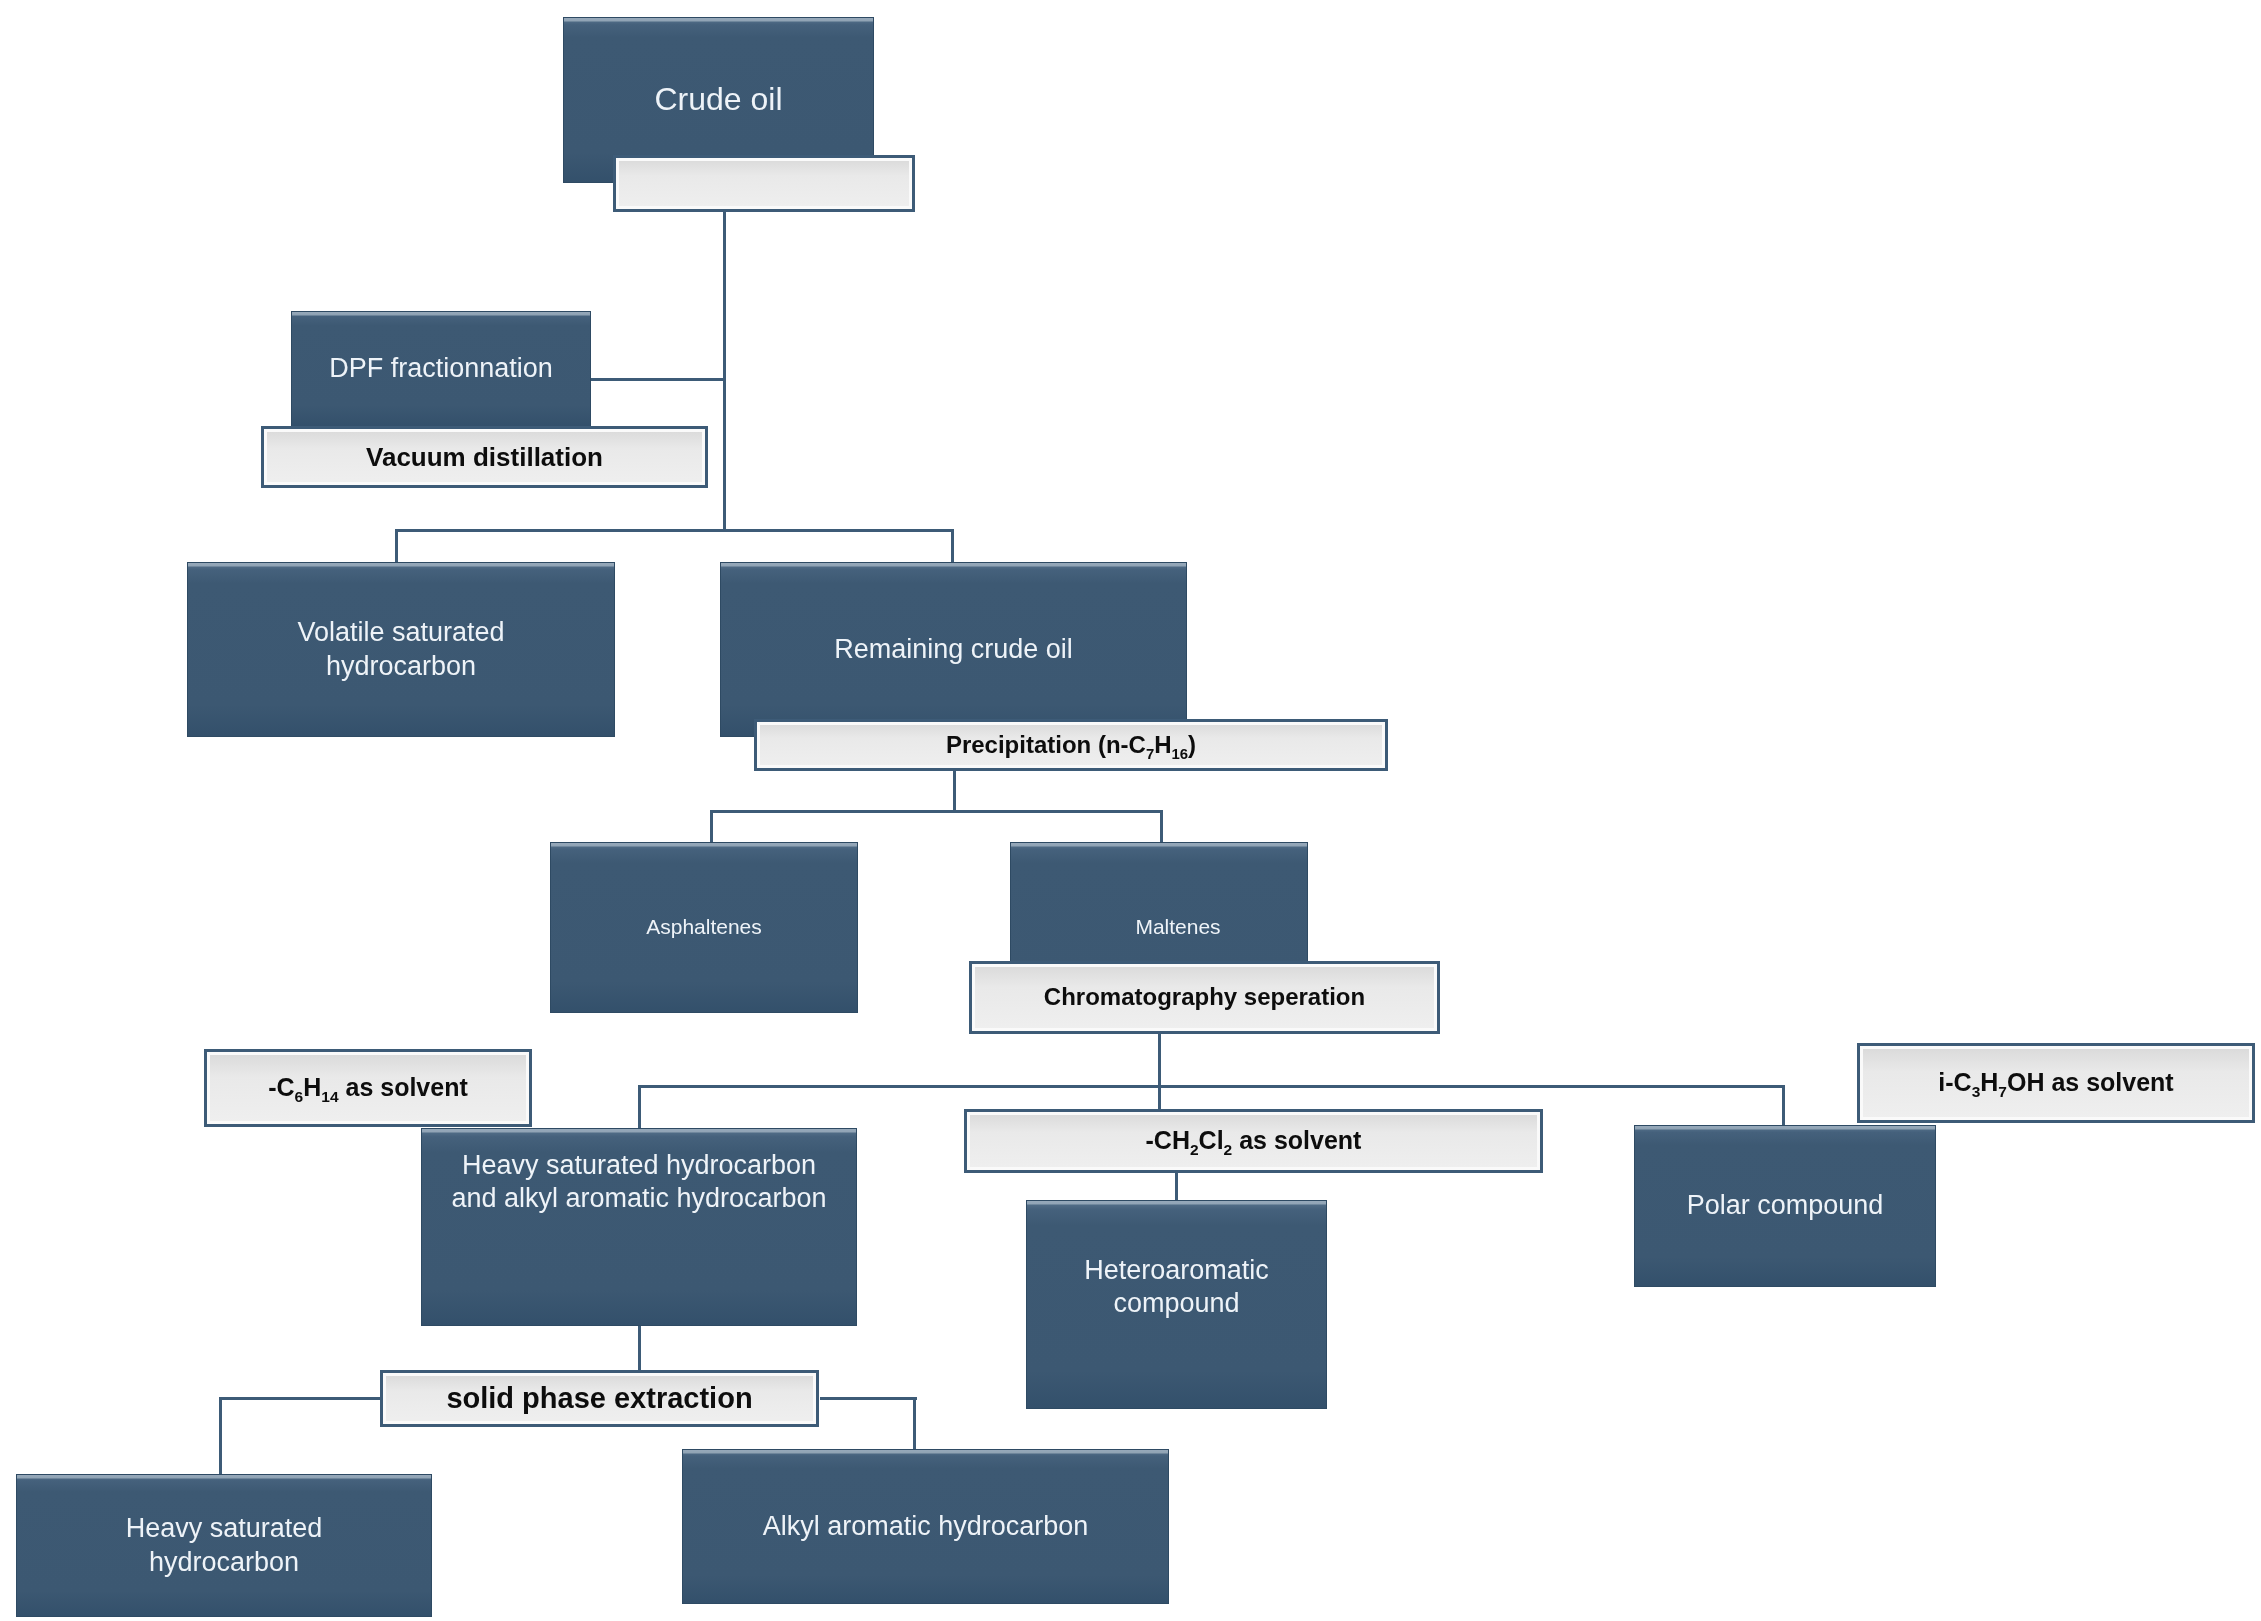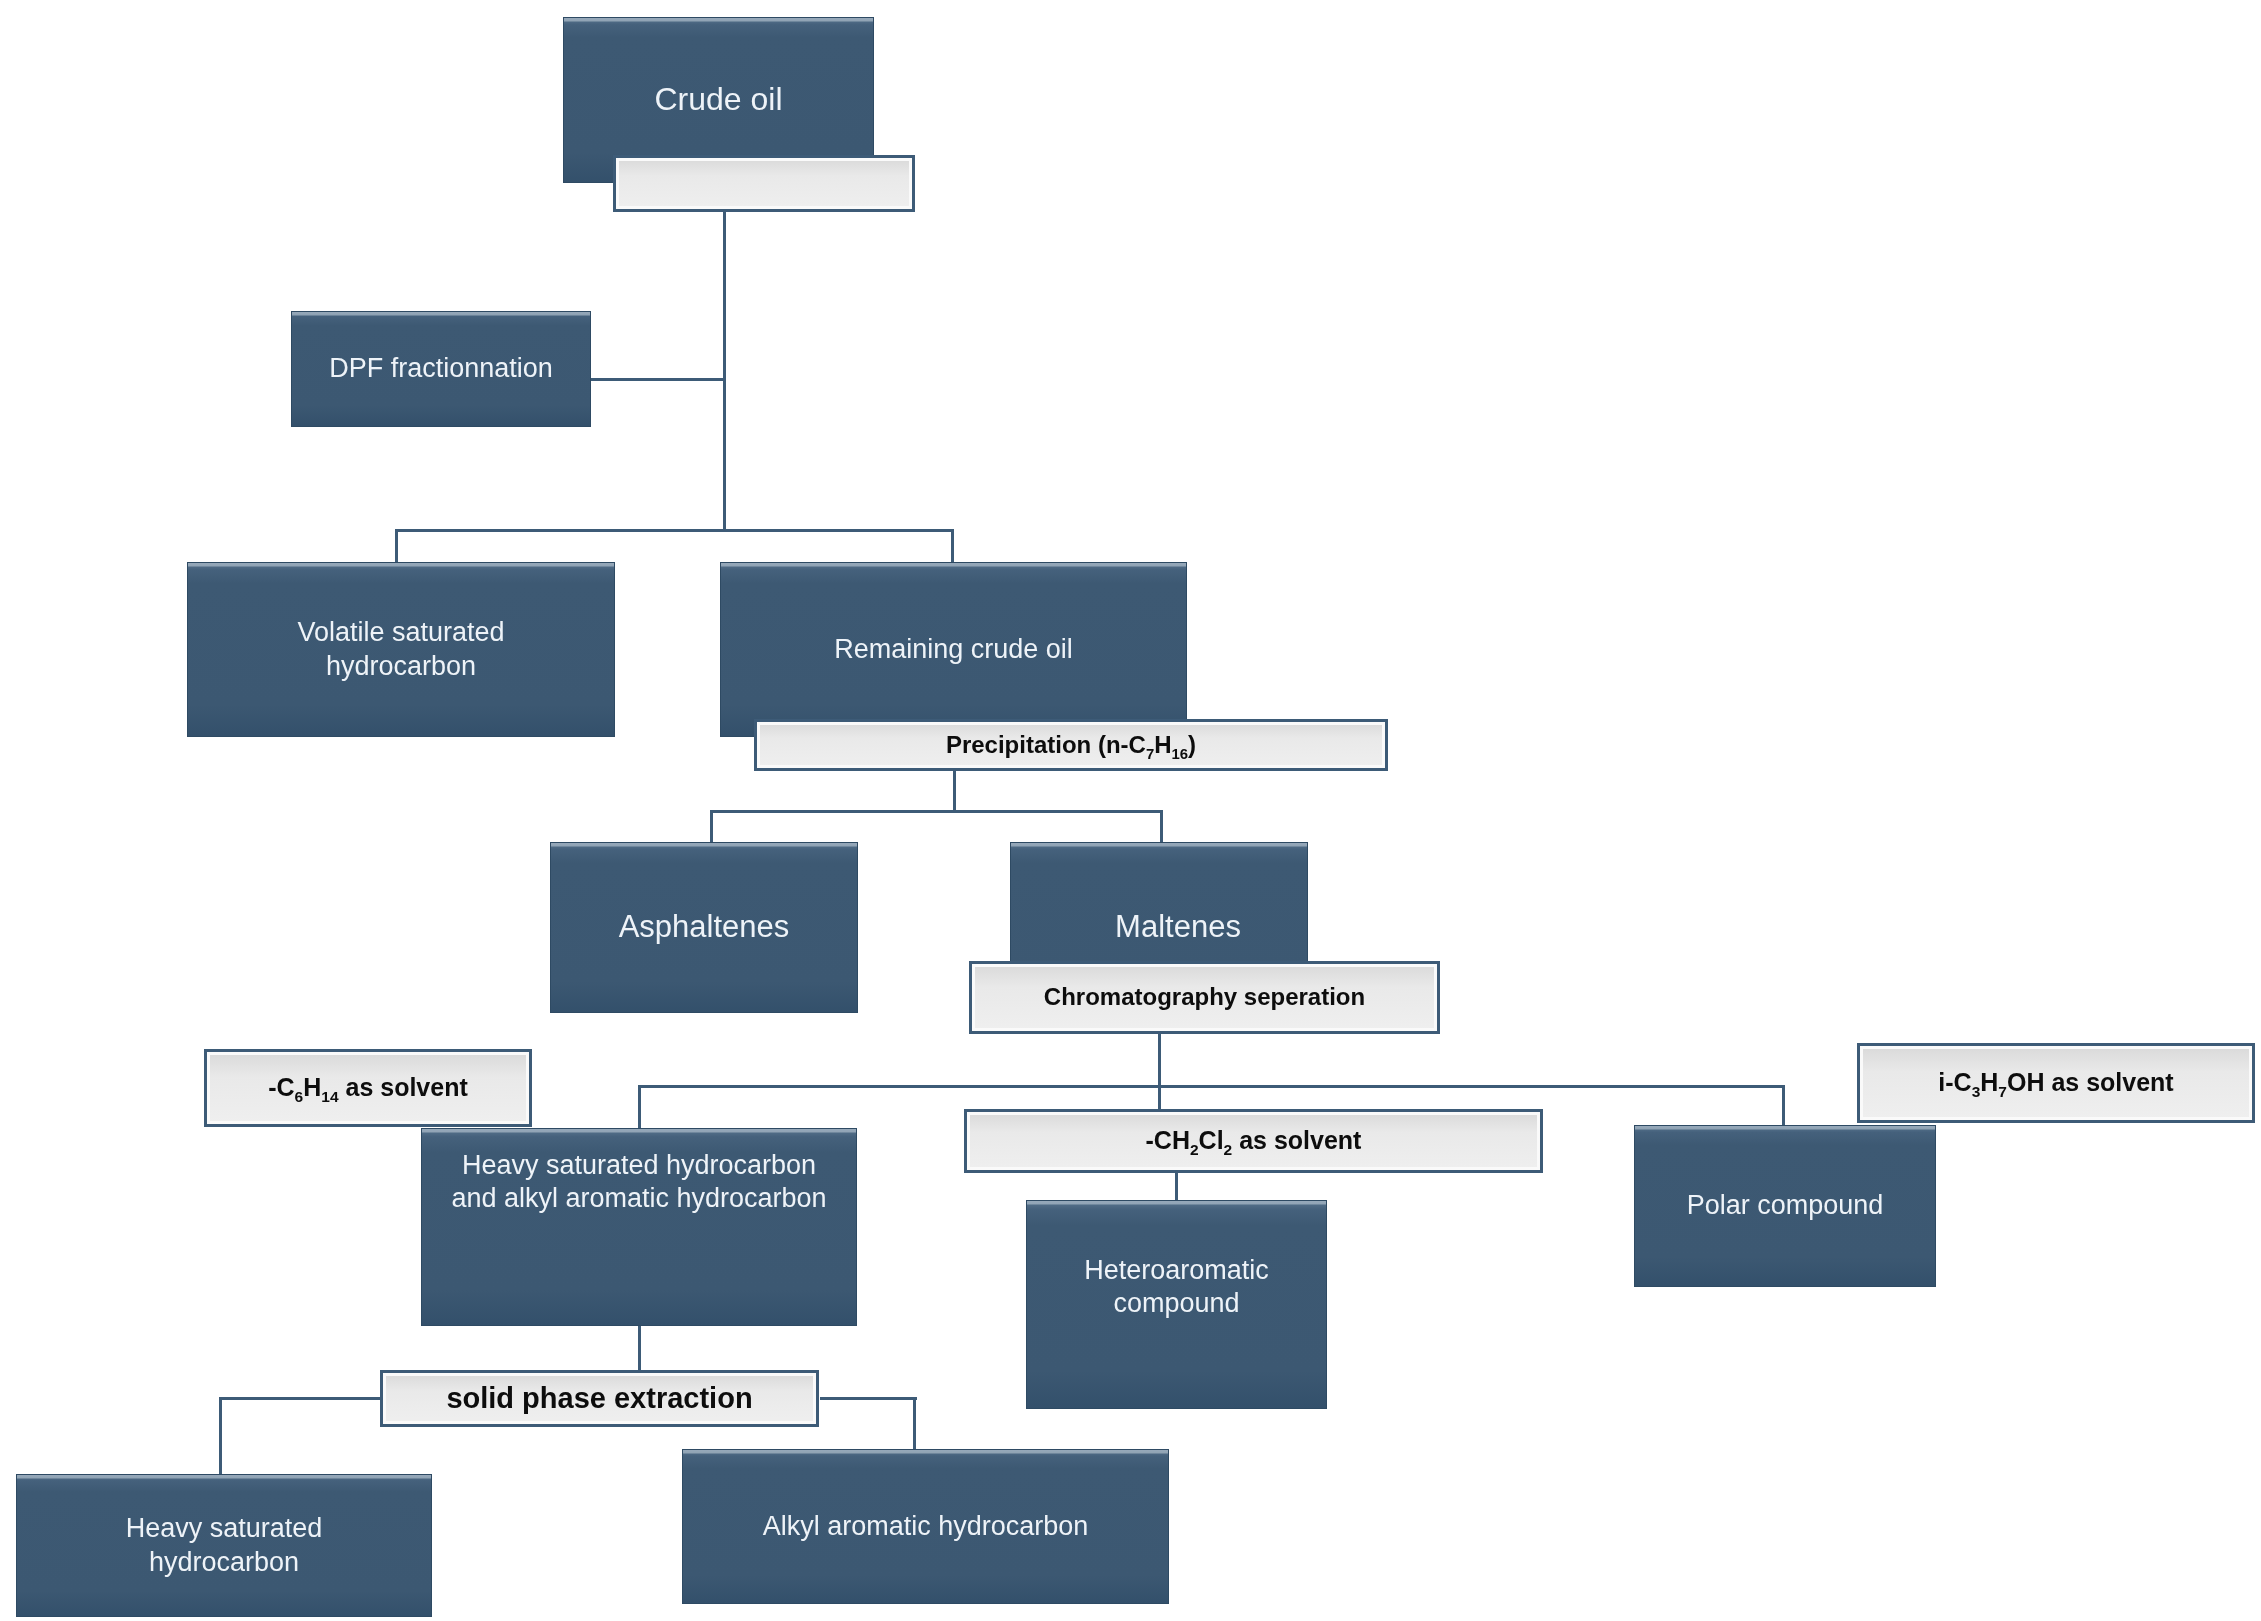--- a/index.html
+++ b/index.html
@@ -36,21 +36,21 @@
     border:3.6px solid #3d5b77;
     box-shadow:inset 0 0 0 3px #fafafa;
     color:#0d0d0d;
     font-weight:bold;
     font-size:25px; line-height:1.1;
     box-sizing:border-box;
   }
   .plabel sub, .node sub{ font-size:0.62em; line-height:0; }
 
   .fs54{ font-size:32px; }
-  .fs52{ font-size:31px; }
+  .fs52{ font-size:21px; }
   .fs44{ font-size:26px; }
   .fs40{ font-size:24px; }
   .fs38{ font-size:29px; }
   .padnarrow{ padding:8px 68px; }
   .padnarrow2{ padding:0 77px; }
   .toptext{ align-items:flex-start; padding-top:20px; }
 </style>
 </head>
 <body>
 
@@ -117,20 +117,23 @@
   </div>
 
   <div class="node" style="left:682px; top:1449px; width:487px; height:155px;">
     <span>Alkyl aromatic hydrocarbon</span>
   </div>
 
   <div class="plabel" style="left:613px; top:155px; width:302px; height:57px;">
     <span></span>
   </div>
 
+  <div class="plabel fs44" style="left:261px; top:426px; width:447px; height:62px;">
+    <span>Vacuum distillation</span>
+  </div>
 
   <div class="plabel fs40" style="left:754px; top:719px; width:634px; height:52px;">
     <span>Precipitation (n-C<sub>7</sub>H<sub>16</sub>)</span>
   </div>
 
   <div class="plabel fs40" style="left:969px; top:961px; width:471px; height:73px;">
     <span>Chromatography seperation</span>
   </div>
 
   <div class="plabel" style="left:204px; top:1049px; width:328px; height:78px;">

